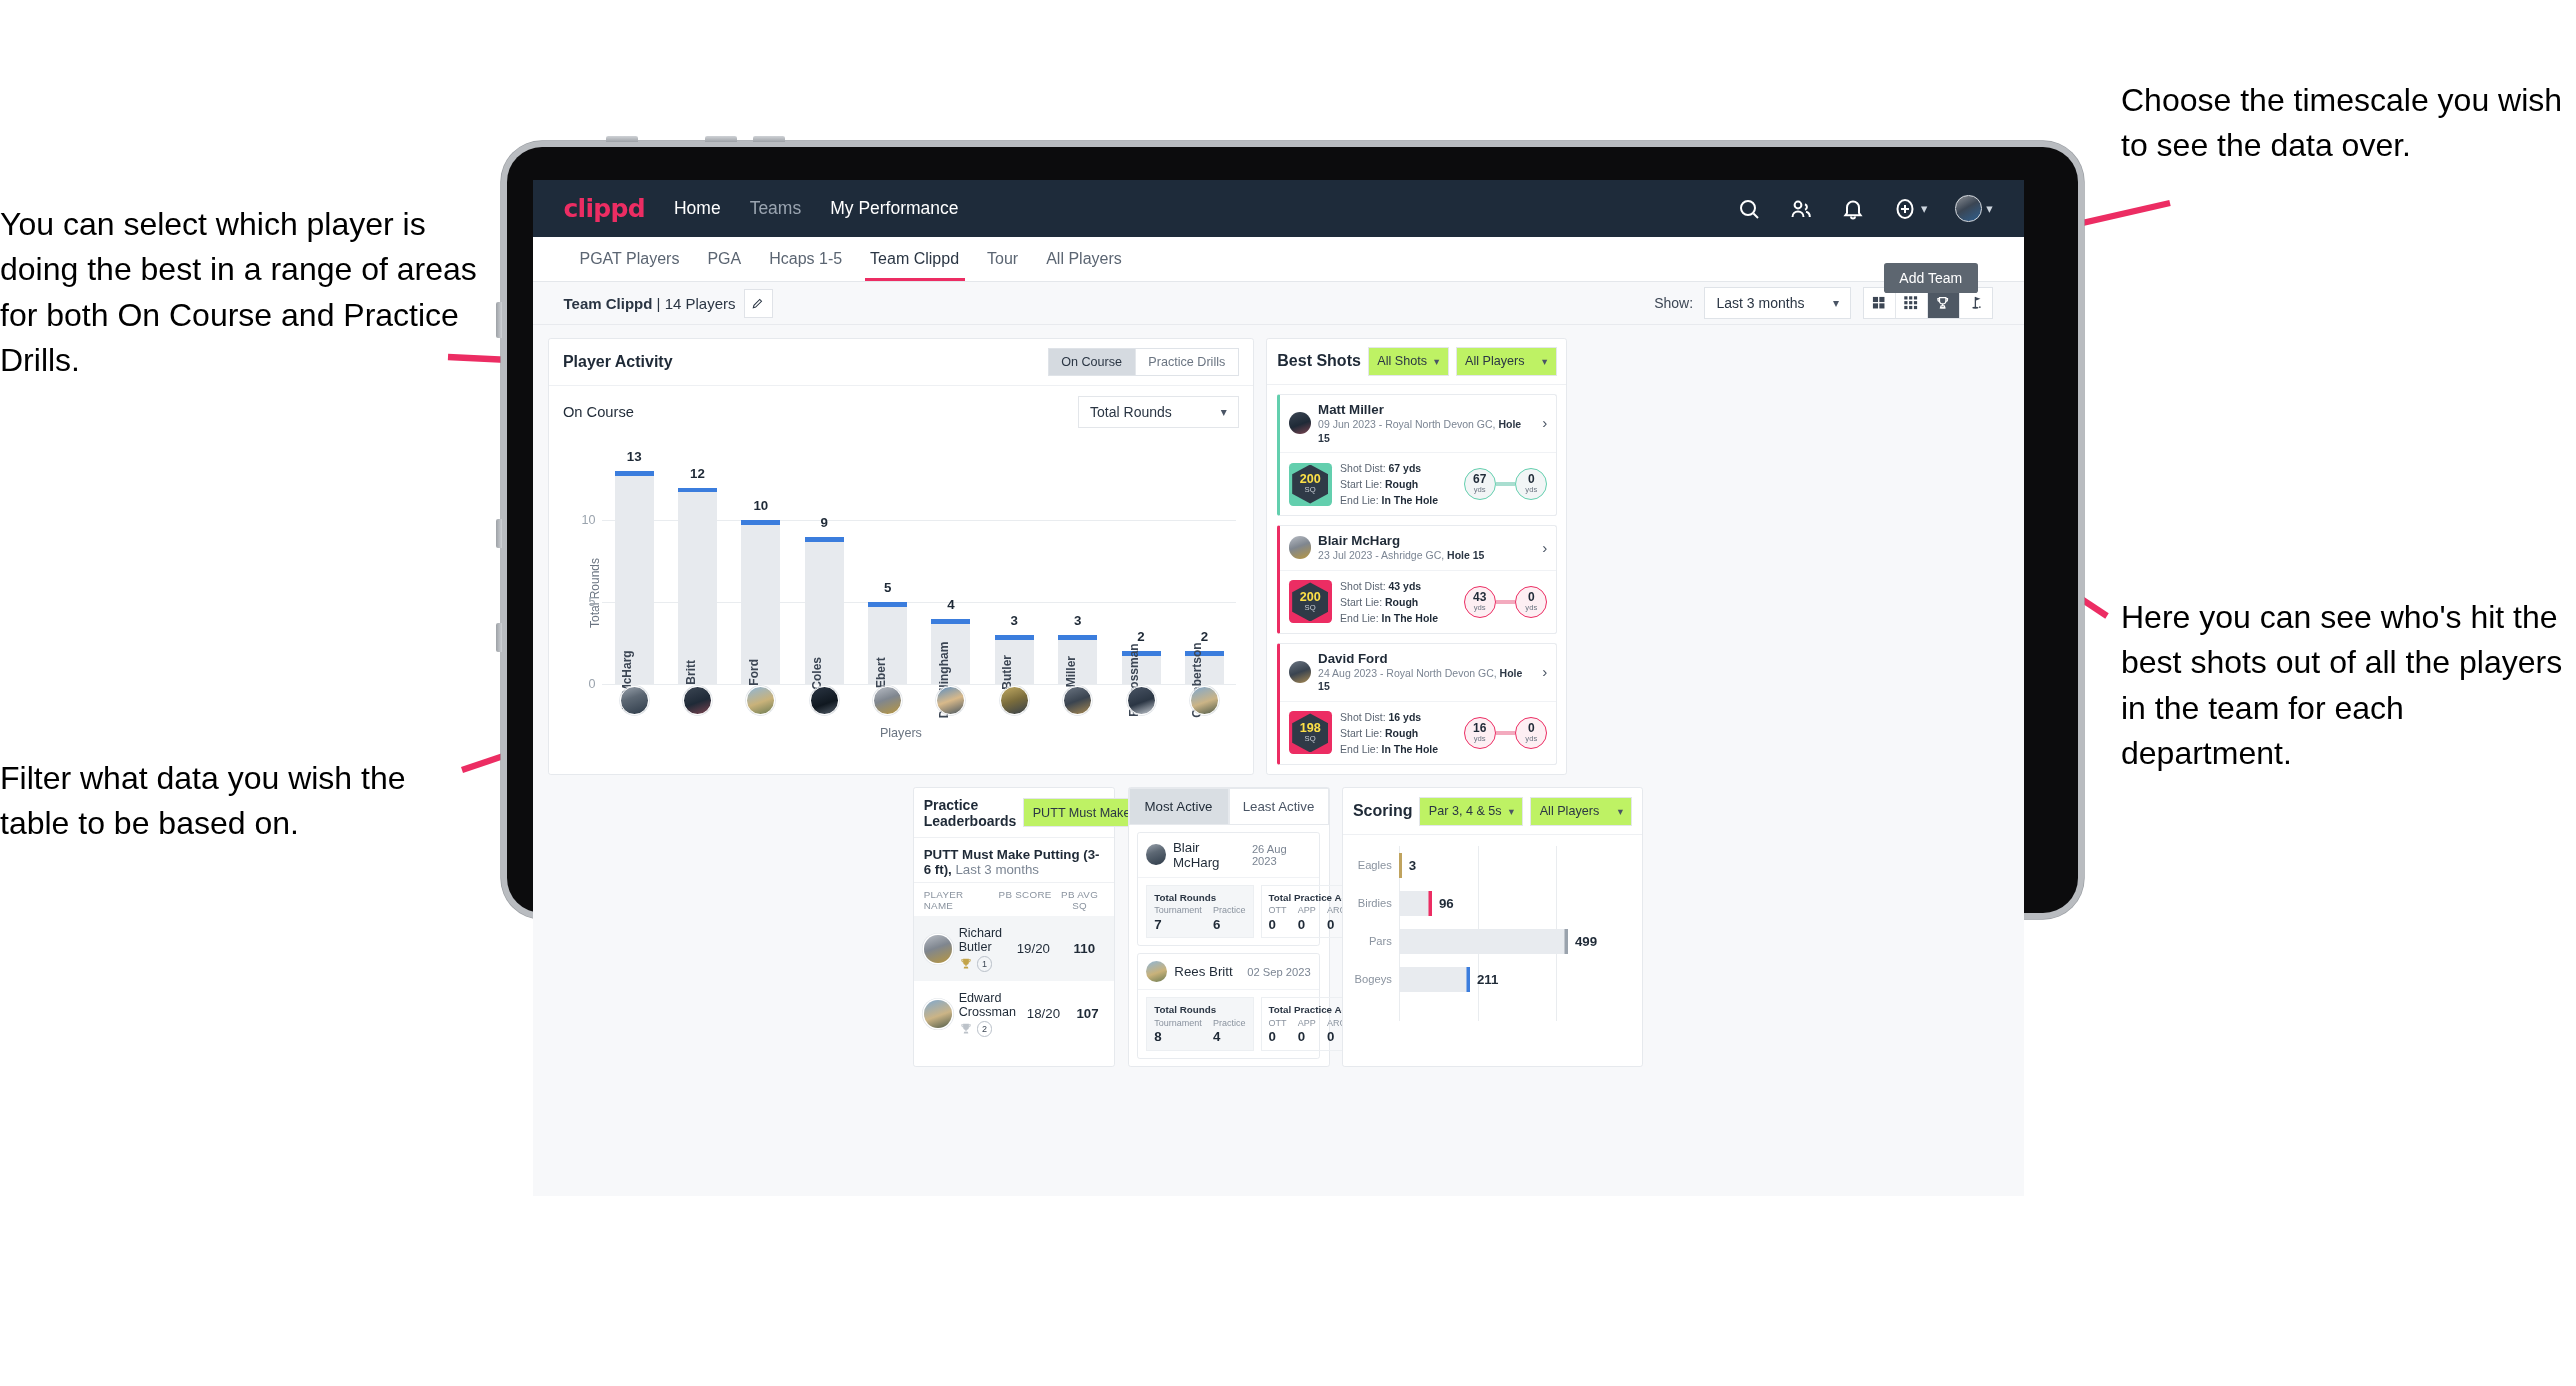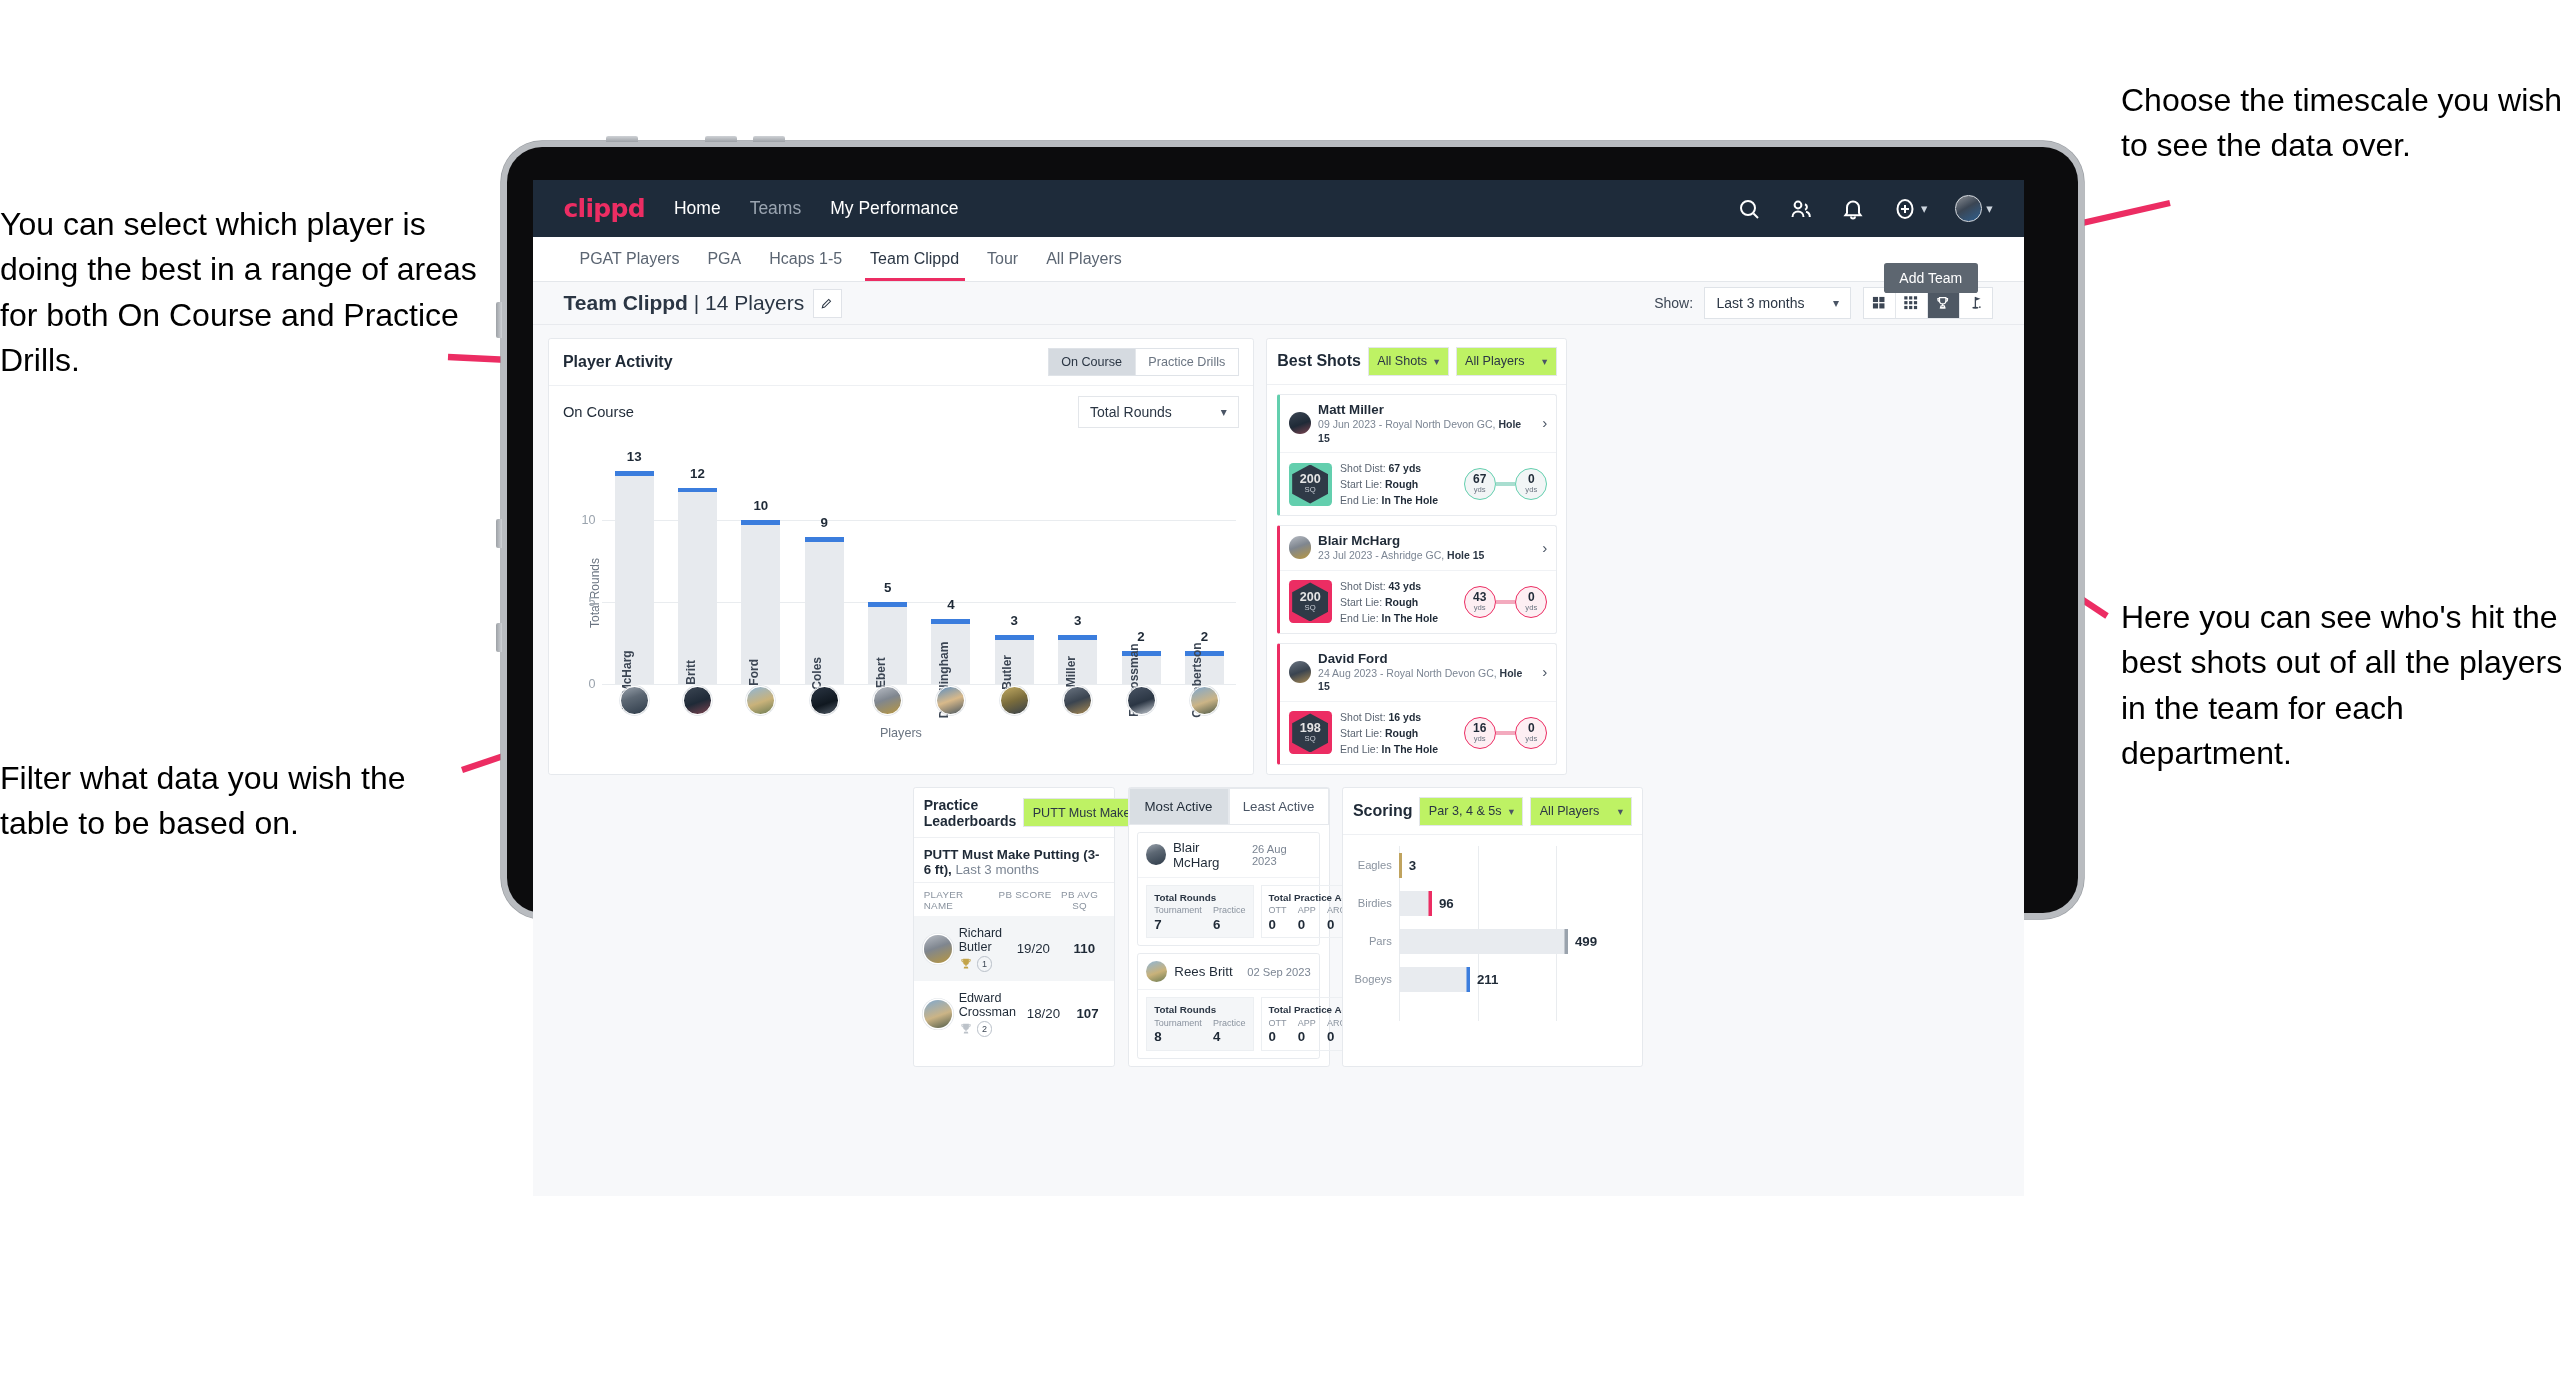--- a/index.html
+++ b/index.html
@@ -102,21 +102,21 @@
     background: #5d6670; color: #fff;
     font-size: 14px; padding: 7px 15.4px; border-radius: 2.8px;
   }
 
   
   .subbar {
     height: 43px; background: #f7f8fa;
     display: flex; align-items: center; padding: 0 31px;
     border-bottom: 0.7px solid #e8eaee;
   }
-  .team-label { font-size: 21px; color: #2b3644; }
+  .team-label { font-size: 15px; color: #2b3644; }
   .team-label b { font-weight: 700; }
   .edit-btn {
     width: 29px; height: 29px; background: #fff;
     border: 0.7px solid #e0e3e8; margin-left: 8.4px;
     display: flex; align-items: center; justify-content: center; cursor: pointer;
   }
   .edit-btn svg { width: 14px; height: 14px; }
   .subbar-right { margin-left: auto; display: flex; align-items: center; gap: 11.2px; }
   .show-label { font-size: 14px; color: #3c4654; }
   .select-box {
@@ -237,21 +237,21 @@
     display: flex; align-items: center; justify-content: center;
     background: #ec2d63;
   }
   .sq-badge.teal { background: #63cfae; }
   .hexwrap { position: relative; width: 36px; height: 39px; }
   .hex {
     position: absolute; inset: 0; background: #2f3a47;
     clip-path: polygon(50% 0%, 100% 25%, 100% 75%, 50% 100%, 0% 75%, 0% 25%);
     display: flex; flex-direction: column; align-items: center; justify-content: center;
   }
-  .hex .n { font-size: 12.6px; font-weight: 700; color: #e5e5e5; line-height: 1; }
+  .hex .n { font-size: 12.6px; font-weight: 700; color: #fde047; line-height: 1; }
   .hex .u { font-size: 7.7px; color: #c9ced6; line-height: 1.3; }
   .shot-lines { font-size: 10.5px; color: #5b6572; line-height: 1.55; }
   .shot-lines b { color: #1f2a37; }
   .dumb { margin-left: auto; display: flex; align-items: center; }
   .dnode {
     width: 32px; height: 32px; border-radius: 50%;
     border: 1.4px solid #ec2d63; background: #fdeff3;
     display: flex; flex-direction: column; align-items: center; justify-content: center;
   }
   .dnode.teal { border-color: #63cfae; background: #f2f5f6; }

